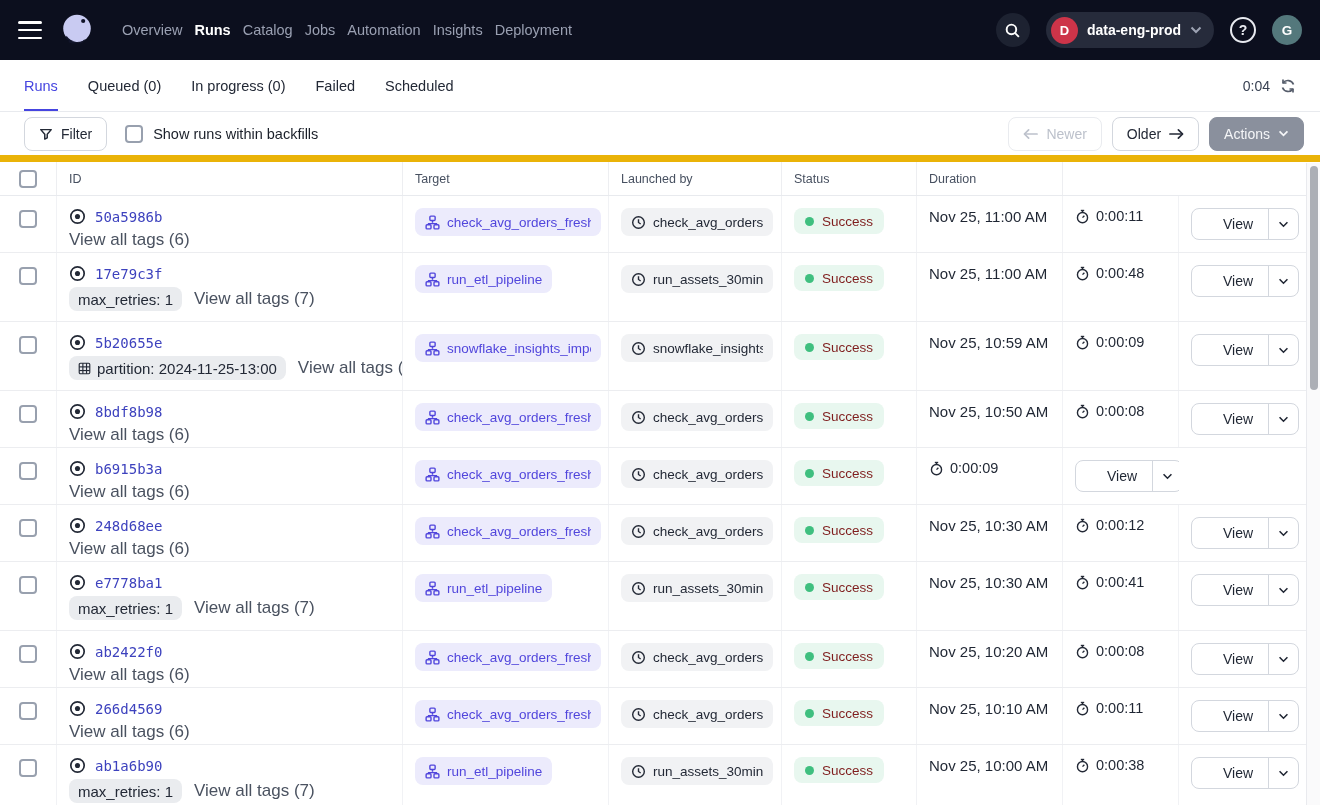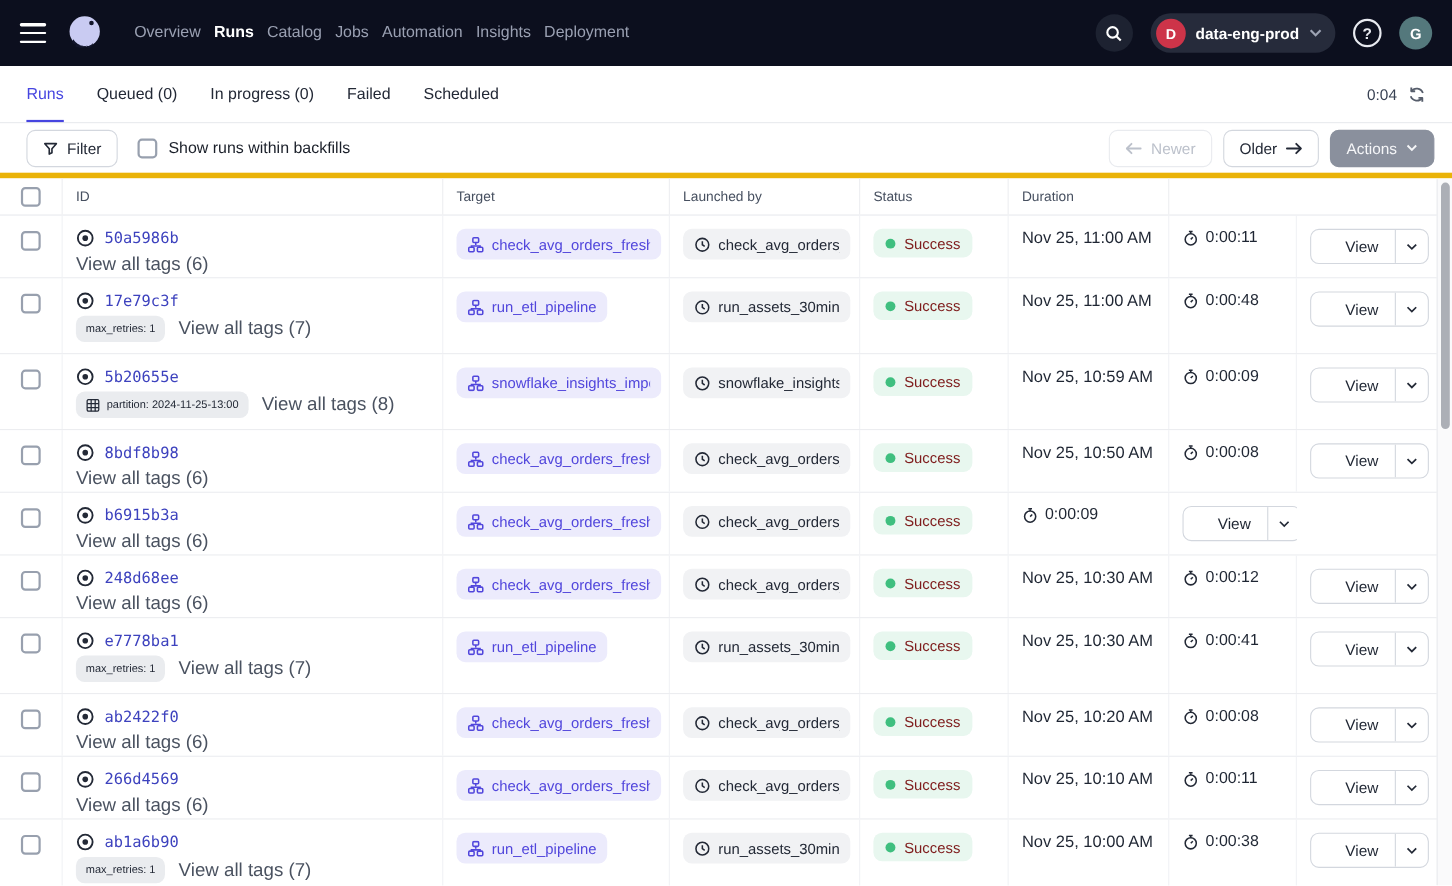--- a/index.html
+++ b/index.html
@@ -23,21 +23,21 @@
   .avatar { width:30px; height:30px; border-radius:50%; background:#54787C; color:#fff; font-size:13.5px; font-weight:600; display:flex; align-items:center; justify-content:center; cursor:pointer; }
 
   
   .tabs-bar { height:52px; border-bottom:1px solid #E8EAEE; display:flex; align-items:stretch; padding:0 24px; }
   .tabs { display:flex; gap:30px; align-items:stretch; }
   .tab { display:flex; align-items:center; font-size:14.5px; color:#232936; cursor:pointer; border-bottom:2px solid transparent; padding-top:2px; }
   .tab.active { color:#4645E0; border-bottom-color:#4645E0; }
   .tabs-right { margin-left:auto; display:flex; align-items:center; gap:10px; color:#394253; font-size:14px; }
 
   
-  .toolbar { height:50px; border-bottom:5px solid #eab308; display:flex; align-items:center; padding:0 16px 0 24px; gap:18px; }
+  .toolbar { height:50px; border-bottom:7px solid #eab308; display:flex; align-items:center; padding:0 16px 0 24px; gap:18px; }
   .btn { display:inline-flex; align-items:center; gap:8px; height:34px; padding:0 14px; border:1px solid #D3D7DE; border-radius:8px; background:#fff; font-size:14px; color:#232936; cursor:pointer; white-space:nowrap; }
   .btn.disabled { color:#BCC1CB; border-color:#E9EBEF; cursor:default; }
   .btn.gray { background:#8A909D; border-color:#8A909D; color:#F5F6F8; }
   .check-row { display:flex; align-items:center; gap:10px; cursor:pointer; }
   .checkbox { width:18px; height:18px; border:2px solid #98A0AE; border-radius:4px; background:#fff; display:inline-block; flex:0 0 auto; }
   .check-label { font-size:14.5px; color:#1A1F29; }
   .toolbar-right { margin-left:auto; display:flex; align-items:center; gap:10px; }
 
   
   .thead, .tr { display:grid; grid-template-columns:57px 346px 206px 173px 135px 146px 116px auto; }
@@ -46,21 +46,21 @@
   .th:last-child { border-right:none; }
   .th.center, .td.center { justify-content:center; padding:0; }
   .tr { border-bottom:1px solid #ECEDF0; min-height:57px; }
   .tr.tall { min-height:69px; }
   .td { padding:12px 12px 0 12px; border-right:1px solid #F1F2F5; font-size:15px; color:#1F2633; overflow:hidden; }
   .td:last-child { border-right:none; }
   .td.center { display:flex; align-items:flex-start; padding-top:14px; }
   .id-line { display:flex; align-items:flex-end; gap:9px; }
   .run-id { font-family:"DejaVu Sans Mono", monospace; font-size:14px; color:#3D42BE; text-decoration:none; cursor:pointer; }
   .tags-line { display:flex; align-items:center; gap:12px; margin-top:5px; }
-  .tag-pill { display:inline-flex; align-items:center; gap:6px; height:24px; padding:0 9px; border-radius:8px; background:#EAECEF; color:#232936; font-size:10px; white-space:nowrap; cursor:pointer; }
+  .tag-pill { display:inline-flex; align-items:center; gap:6px; height:24px; padding:0 9px; border-radius:8px; background:#EAECEF; color:#232936; font-size:15px; white-space:nowrap; cursor:pointer; }
   .view-all { font-size:17px; color:#4A5260; cursor:pointer; white-space:nowrap; }
   .pill { display:inline-flex; align-items:center; gap:7px; height:28px; padding:0 10px; border-radius:8px; font-size:13.5px; cursor:pointer; max-width:100%; }
   .pill .pill-text { white-space:nowrap; overflow:hidden; }
   .target-pill { background:#ECEBFC; color:#5146DC; max-width:186px; }
   .launched-pill { background:#F1F2F4; color:#232936; max-width:152px; }
   .status-pill { display:inline-flex; align-items:center; gap:8px; height:26px; padding:0 11px; border-radius:8px; background:#E8F7EF; color:#7f1d1d; font-size:13.5px; }
   .status-dot { width:9px; height:9px; border-radius:50%; background:#3FBF7F; }
   .dur { display:inline-flex; align-items:center; gap:6px; font-size:14.5px; color:#1F2633; }
   .split-btn { display:inline-flex; align-items:stretch; height:32px; border:1px solid #D3D7DE; border-radius:8px; overflow:hidden; background:#fff;padding-left:16px; }
   .split-main { display:flex; align-items:center; padding:0 15px; font-size:14px; color:#1F2633; cursor:pointer; }

